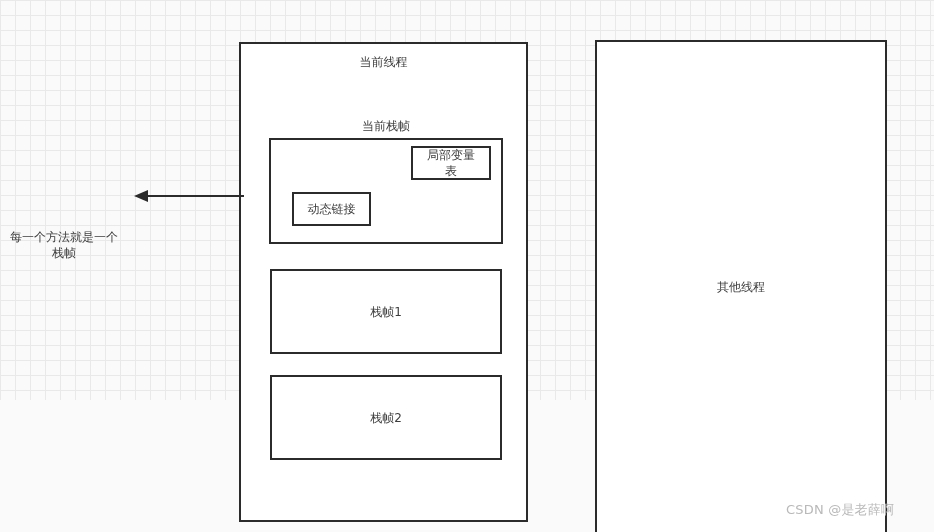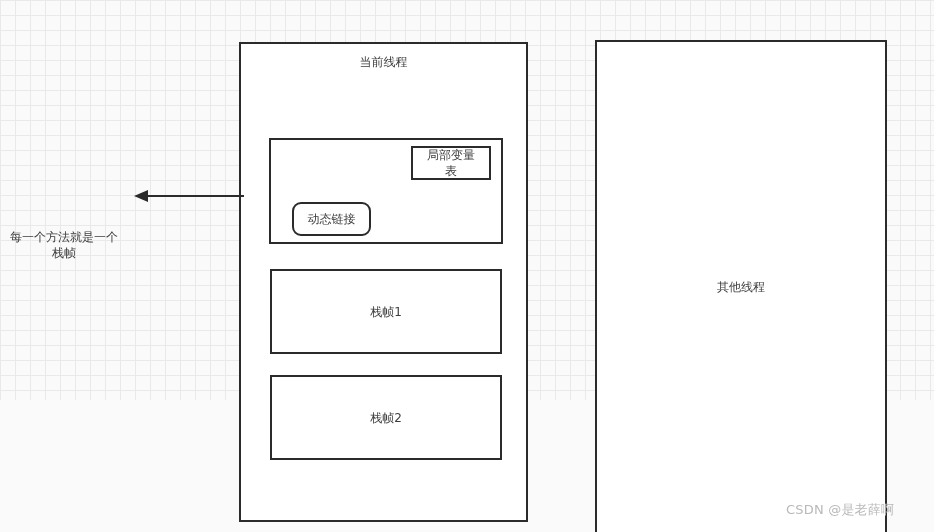--- a/index.html
+++ b/index.html
@@ -104,21 +104,21 @@
   }
 
   .slot {
     position: absolute;
     box-sizing: border-box;
     border: 2px solid #2b2b2b;
     background: #ffffff;
   }
   #slot-operand-stack  { left: 292px; top: 146px; width: 79px;  height: 34px; }
   #slot-local-vars     { left: 411px; top: 146px; width: 80px;  height: 34px; }
-  #slot-dynamic-link   { left: 292px; top: 202px; width: 79px;  height: 34px; border-radius: 9px; }
+  #slot-dynamic-link   { left: 292px; top: 192px; width: 79px;  height: 34px; }
   #slot-return-address { left: 411px; top: 202px; width: 80px;  height: 34px; }
 
   
   #frame-1 { left: 270px; top: 269px; width: 232px; height: 85px; }
   #frame-2 { left: 270px; top: 375px; width: 232px; height: 85px; }
 
   
   #annotation-note {
     left: 2px;
     top: 185px;
@@ -147,20 +147,21 @@
 </style>
 </head>
 <body>
 
 <div id="canvas">
 
   <div class="box" id="current-thread-box">
     <div class="box-label" id="current-thread-title">当前线程</div>
   </div>
 
+  <div class="caption" id="current-frame-title">当前栈帧</div>
 
   <div class="box" id="current-frame-box"></div>
 
 
   <div class="slot" id="slot-local-vars">
     <div class="centered-label">局部变量
 表</div>
   </div>
 
   <div class="slot" id="slot-dynamic-link">

